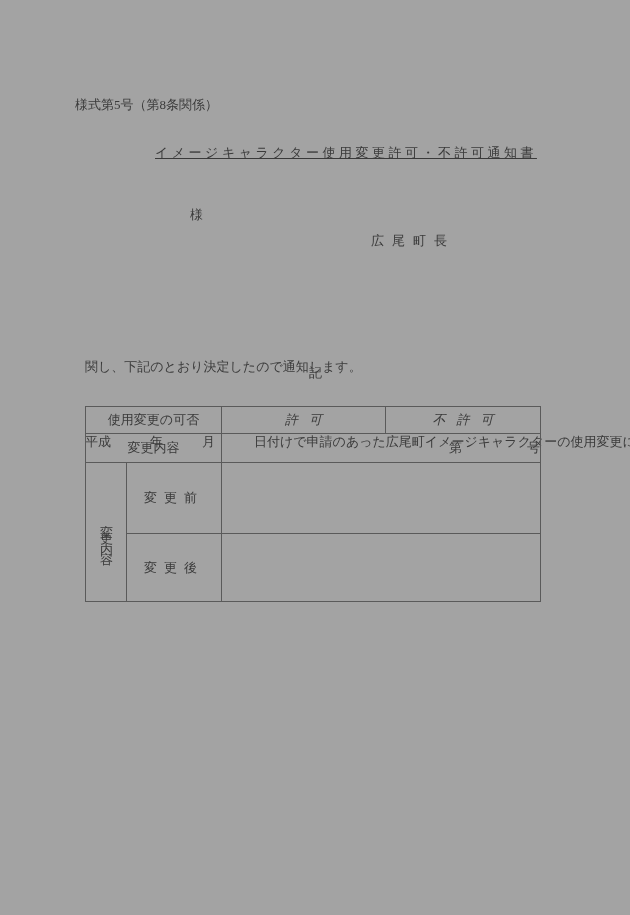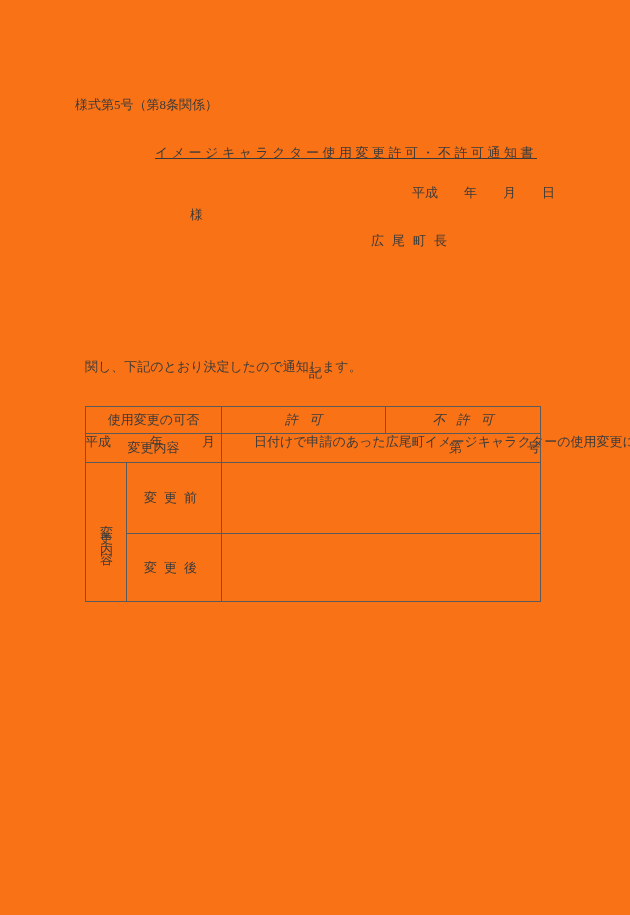--- a/index.html
+++ b/index.html
@@ -1,20 +1,20 @@
 <!DOCTYPE html>
 <html><head>
 <meta charset="utf-8">
 <style>
   html, body { margin: 0; padding: 0; background: #ffffff; }
   .page {
     position: relative;
     width: 630px;
     height: 915px;
-    background: #f97316;
+    background: #a3a3a3;
     color: #3a3a3a;
     font-family: "Liberation Serif", "DejaVu Serif", serif;
     font-size: 13px;
     overflow: hidden;
   }
   .abs { position: absolute; white-space: pre; }
 
   .form-number { left: 75px; top: 96px; }
   .doc-title { left: 155px; top: 144px; letter-spacing: 3.5px; text-decoration: underline; }
   .date-line { left: 412px; top: 184px; }
@@ -50,21 +50,20 @@
 </style>
 </head>
 <body>
 
 <div class="page">
 
   <div class="abs form-number">様式第5号（第8条関係）</div>
 
   <div class="abs doc-title">イメージキャラクター使用変更許可・不許可通知書</div>
 
-  <div class="abs date-line">平成　　年　　月　　日</div>
 
   <div class="abs addressee">様</div>
 
   <div class="abs sender">広尾町長</div>
 
   <div class="abs body-par">
     <div>関し、下記のとおり決定したので通知します。</div>
     <div>平成　　　年　　　月　　　日付けで申請のあった広尾町イメージキャラクターの使用変更に</div>
   </div>
 

